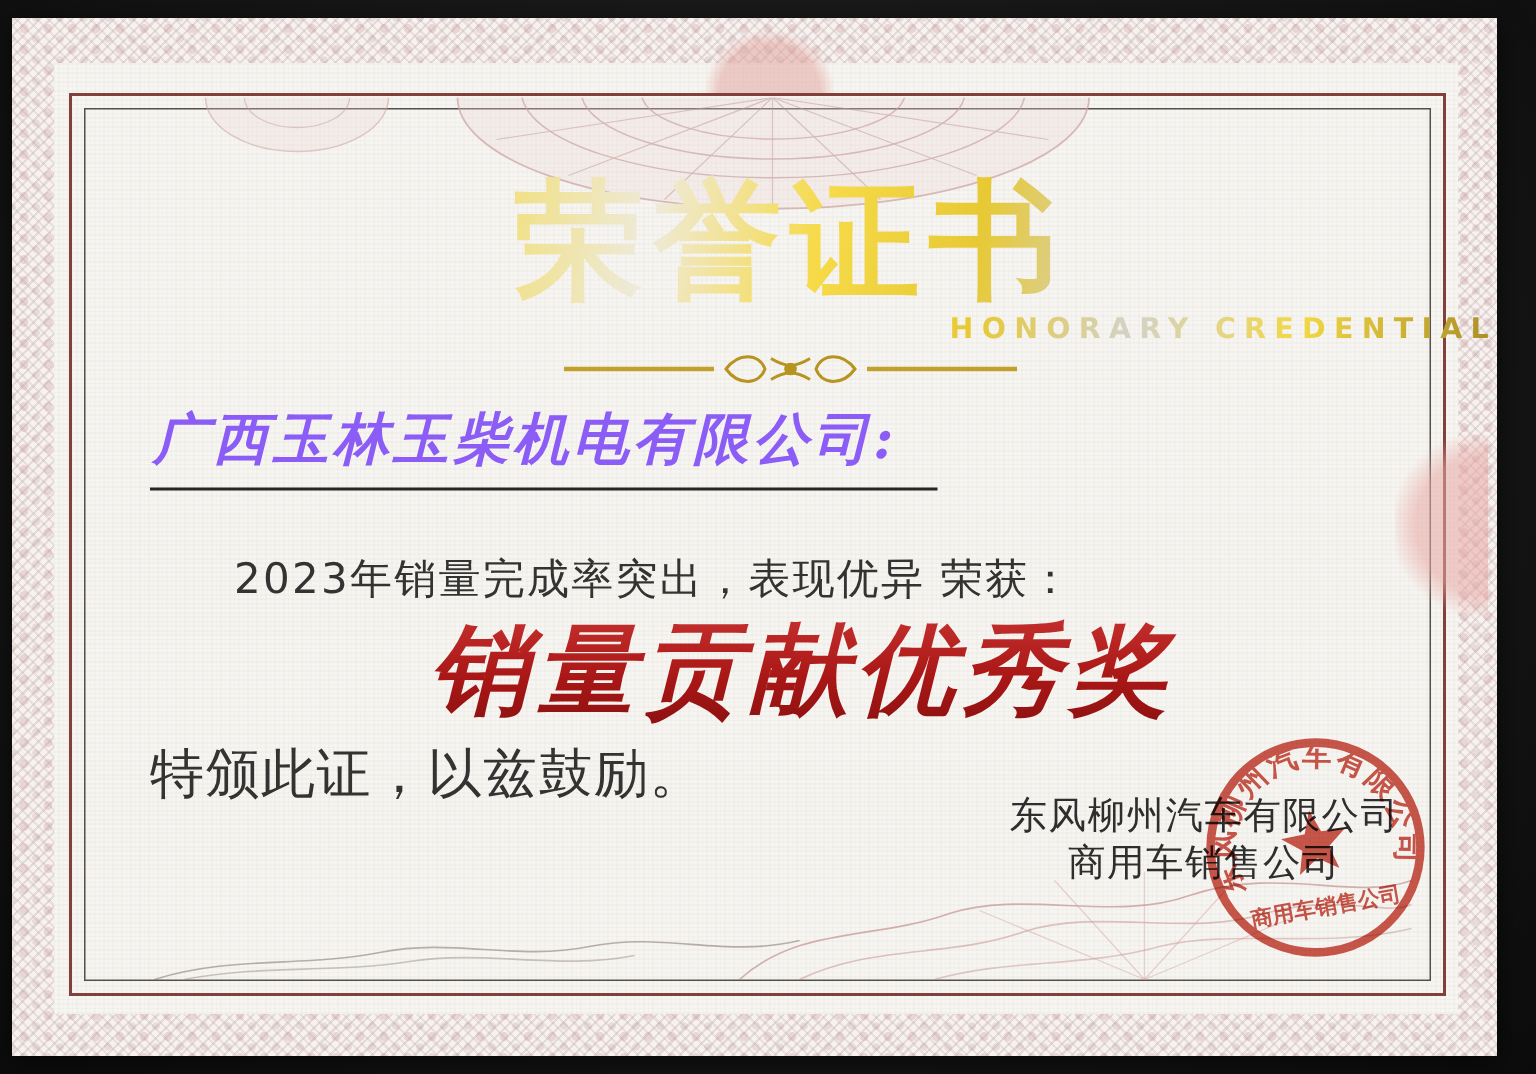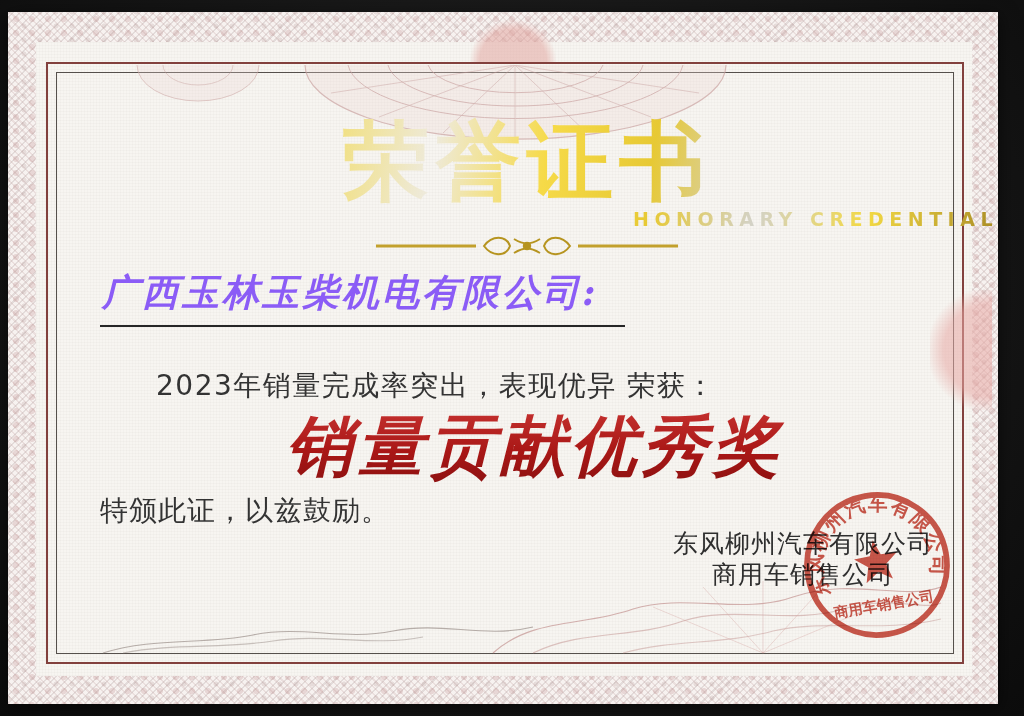--- a/index.html
+++ b/index.html
@@ -85,21 +85,21 @@
     color:#ad1d1c; text-shadow:1px 2px 0 rgba(110,14,14,.35);padding-left:16px;
   }
   @supports ((-webkit-background-clip:text) or (background-clip:text)) {
     .award {
       background:linear-gradient(180deg,#c63230 5%,#a91716 55%,#871010 100%);
       -webkit-background-clip:text; background-clip:text; color:transparent;
       text-shadow:none;
     }
   }
   .closing { position:absolute; left:92px; top:480px;
-             font-size:28px; letter-spacing:1px; color:#333; }
+             font-size:36px; letter-spacing:1px; color:#333; }
 
   .issuer { position:absolute; left:645px; top:516px; width:300px;
             text-align:center; color:#2e2e2e; }
   .issuer div { font-size:25px; line-height:31px; letter-spacing:1px; }
 
   
   .seal { position:absolute; left:793px; top:477px; width:152px; height:152px;
           mix-blend-mode:multiply; opacity:.85; transform:rotate(-10deg); }
 </style>
 </head>

